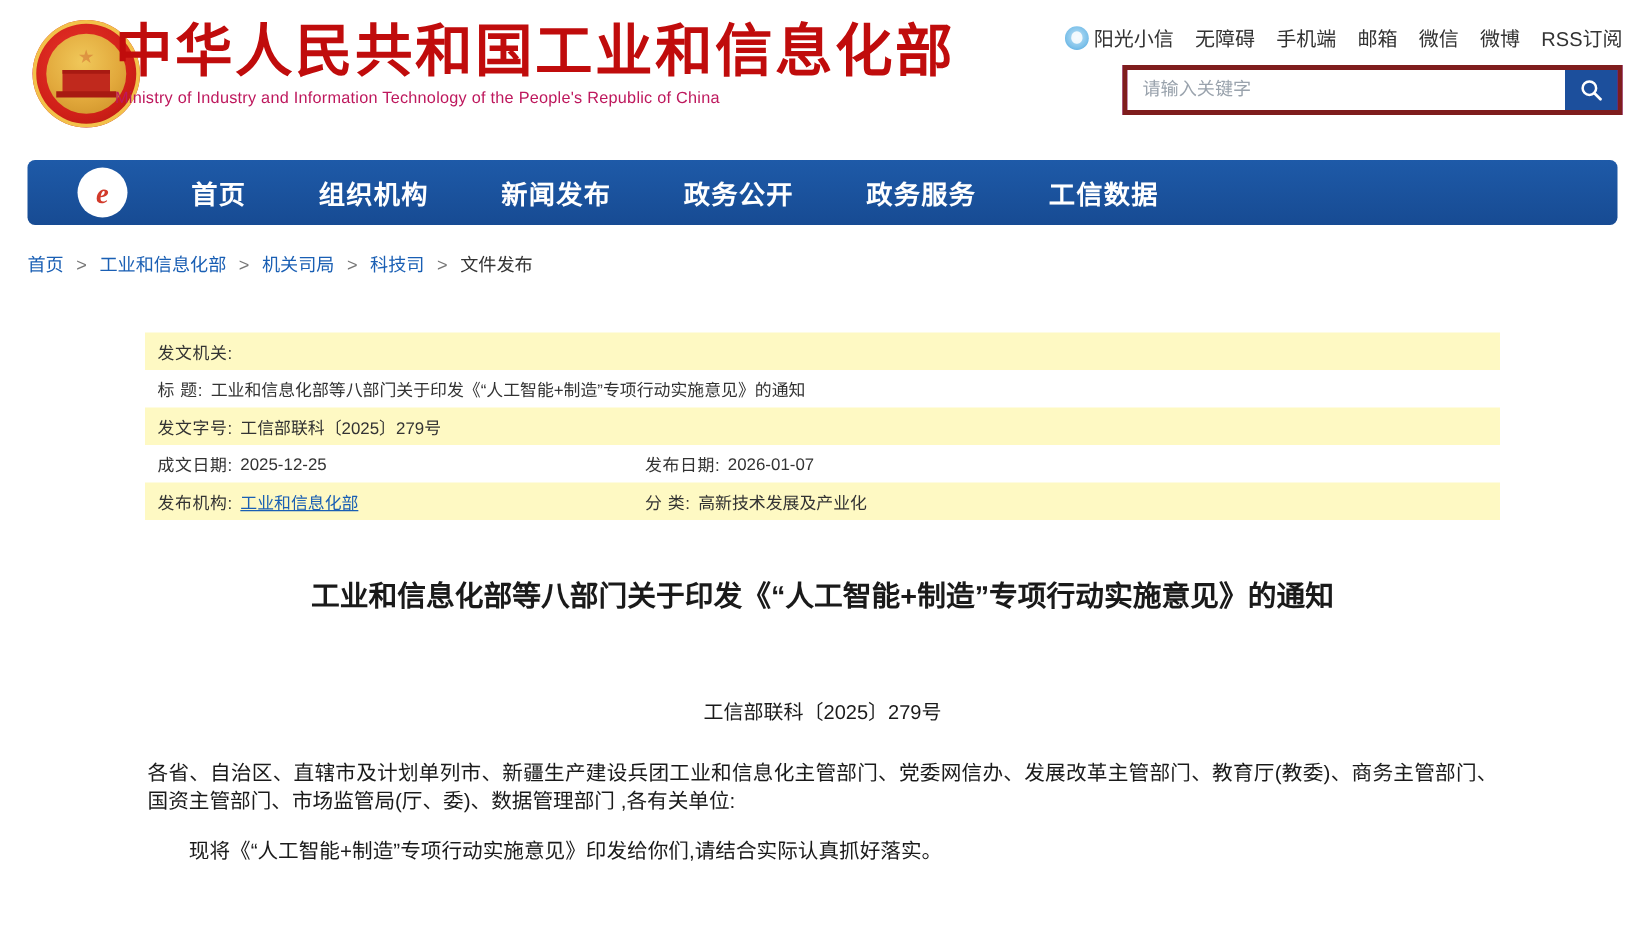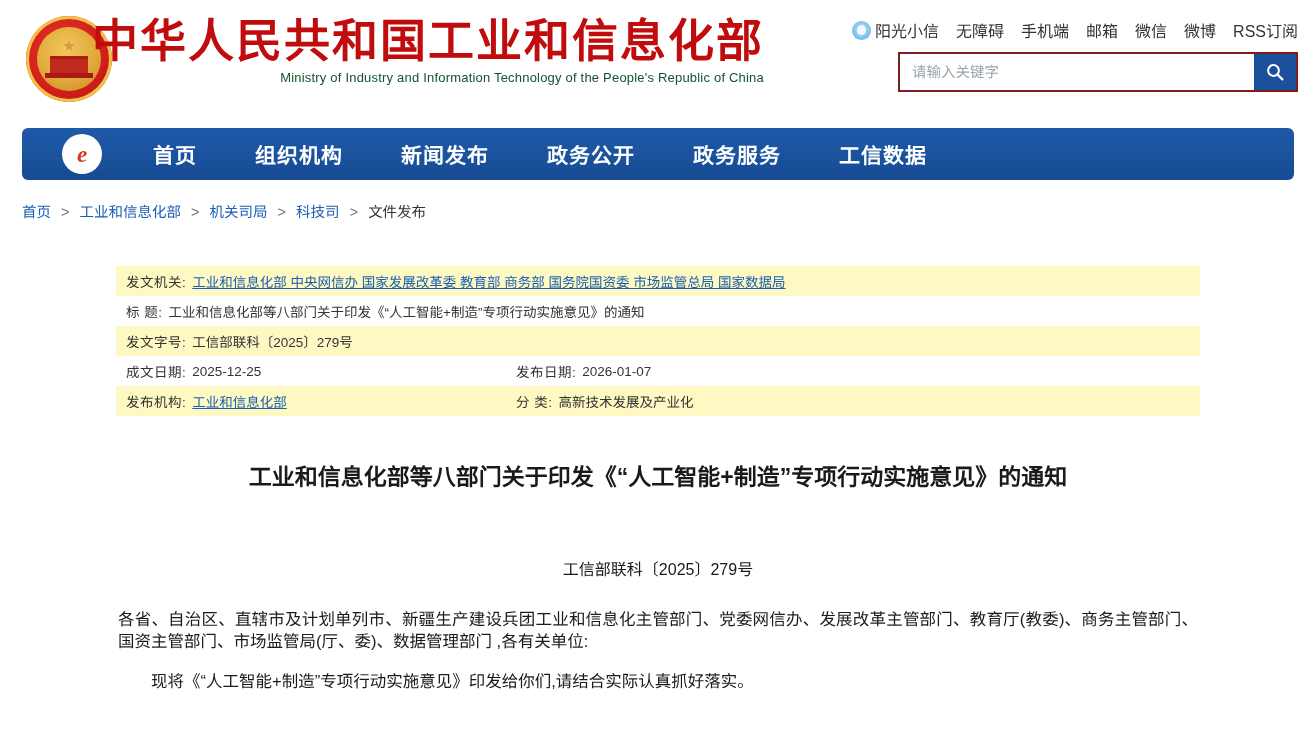--- a/index.html
+++ b/index.html
@@ -77,25 +77,24 @@
     font-family: "Liberation Serif", "DejaVu Serif", serif;
     font-weight: bold;
     font-size: 46px;
     letter-spacing: 2px;
     color: #c00c0c;
     line-height: 52px;
     white-space: nowrap;
   }
   .en-title {
     font-size: 13px;
-    color: #14532d;
+    color: #be185d;
     letter-spacing: 0.2px;
     margin-top: 2px;
     white-space: nowrap;
-    text-align: right;
   }
 
   .toplinks {
     position: absolute;
     right: 18px;
     top: 18px;
     display: flex;
     align-items: center;
     gap: 17px;
     font-size: 16px;
@@ -122,21 +121,21 @@
     opacity: .85;
   }
   .toplinks .first { display: inline-flex; align-items: center; }
 
   .searchbox {
     position: absolute;
     right: 18px;
     top: 52px;
     width: 400px;
     height: 40px;
-    border: 2px solid #7f1d1d;
+    border: 4px solid #7f1d1d;
     box-sizing: border-box;
     display: flex;
     align-items: stretch;
     background: #a21caf;
   }
   .searchbox input {
     flex: 1;
     border: 0;
     outline: none;
     padding: 0 12px;
@@ -333,21 +332,20 @@
     <span class="sep">&gt;</span>
     <a>科技司</a>
     <span class="sep">&gt;</span>
     <span class="cur">文件发布</span>
   </div>
 
   <div class="meta-wrap">
 
     <div class="meta-row shade">
       <span class="meta-label">发文机关:</span>
-      <span class="meta-value link">工业和信息化部 中央网信办 国家发展改革委 教育部 商务部 国务院国资委 市场监管总局 国家数据局</span>
     </div>
 
     <div class="meta-row">
       <span class="meta-label">标    题:</span>
       <span class="meta-value">工业和信息化部等八部门关于印发《“人工智能+制造”专项行动实施意见》的通知</span>
     </div>
 
     <div class="meta-row shade">
       <span class="meta-label">发文字号:</span>
       <span class="meta-value">工信部联科〔2025〕279号</span>

